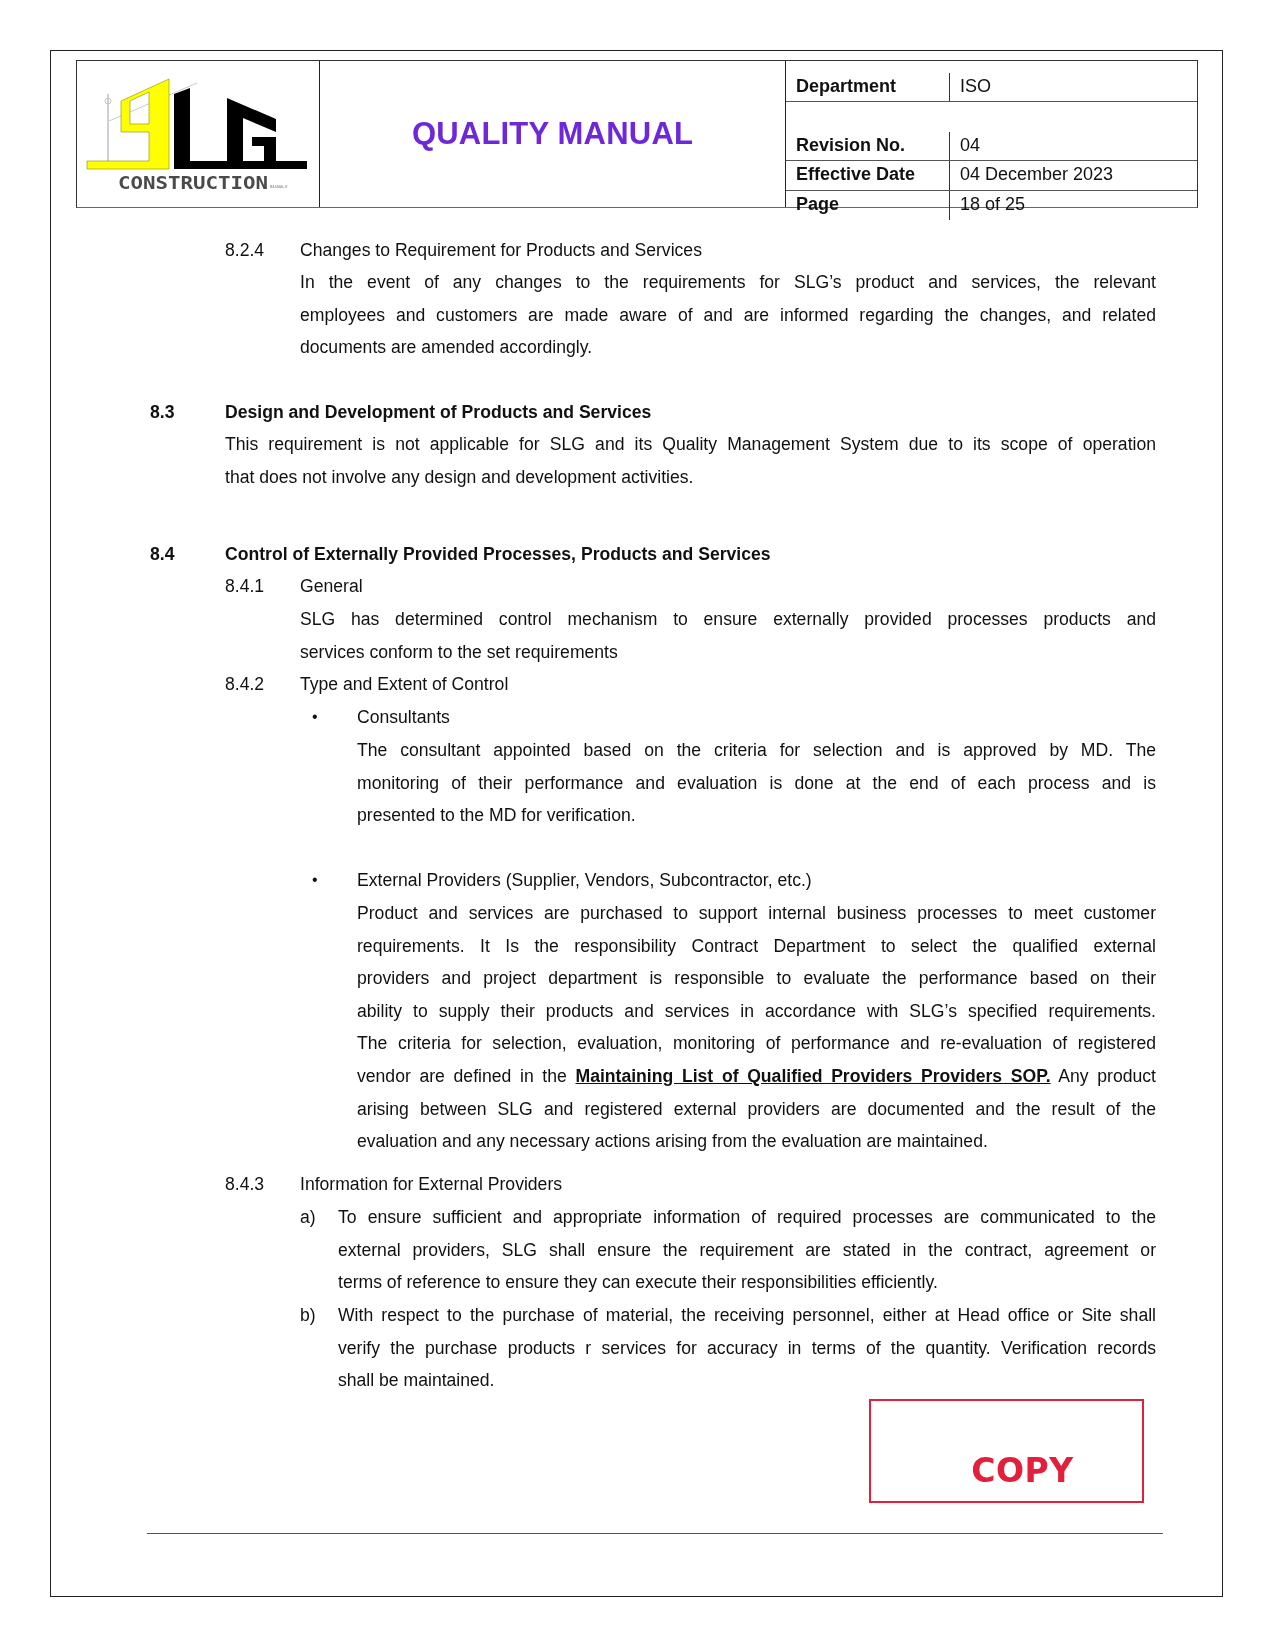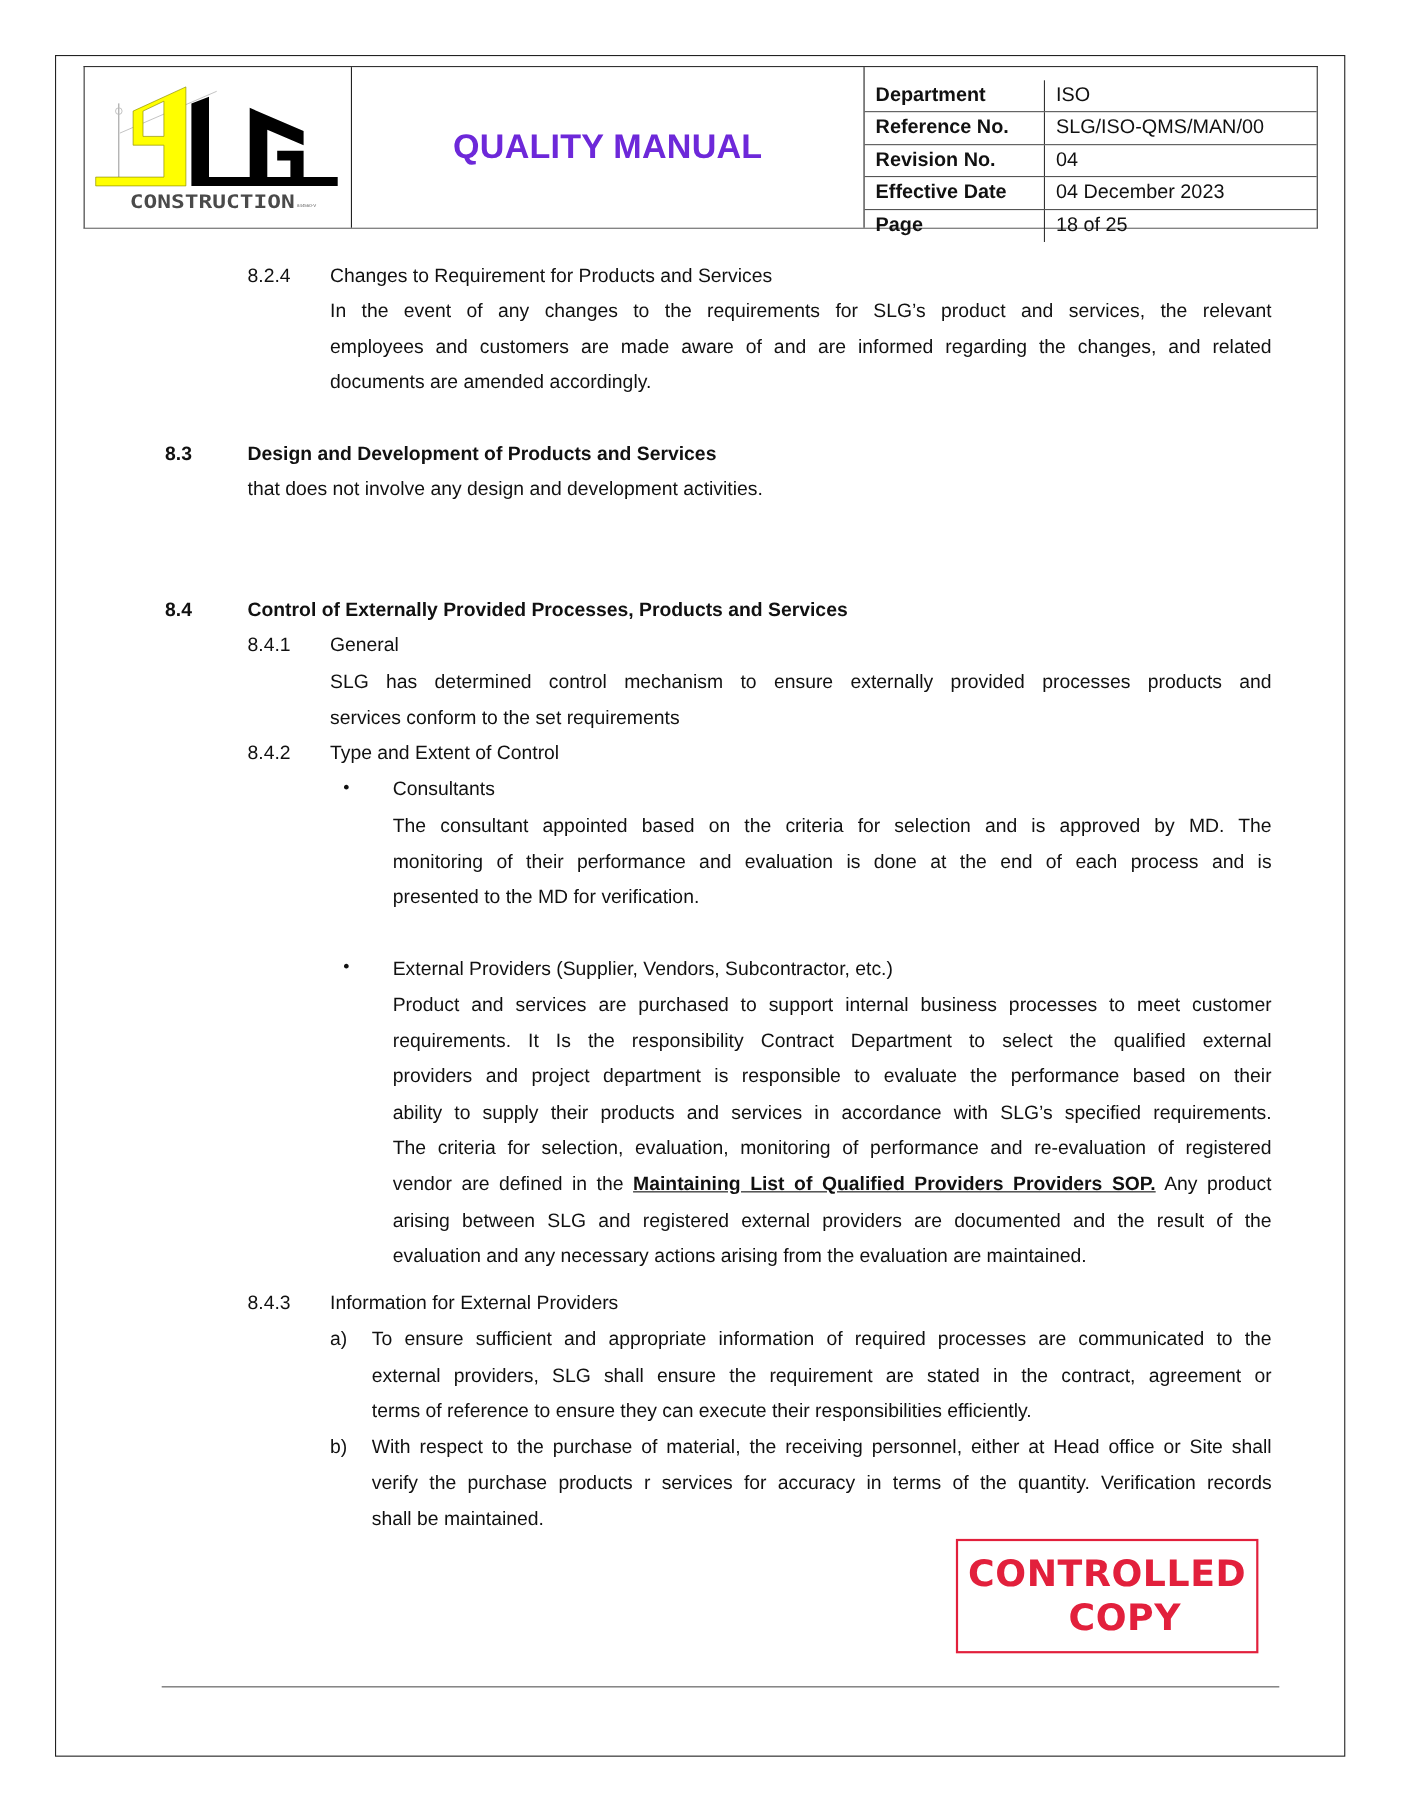--- a/index.html
+++ b/index.html
@@ -71,25 +71,20 @@
   </div>
   <div class="title-cell">
     <span>QUALITY MANUAL</span>
   </div>
   <div class="meta">
     <div class="meta-row" style="top:0px">
       <span class="meta-label">Department</span>
       <span class="meta-sep"></span>
       <span class="meta-value">ISO</span>
     </div>
-    <div class="meta-row" style="top:29.4px">
-      <span class="meta-label">Reference No.</span>
-      <span class="meta-sep"></span>
-      <span class="meta-value">SLG/ISO-QMS/MAN/00</span>
-    </div>
     <div class="meta-row" style="top:58.8px">
       <span class="meta-label">Revision No.</span>
       <span class="meta-sep"></span>
       <span class="meta-value">04</span>
     </div>
     <div class="meta-row" style="top:88.2px">
       <span class="meta-label">Effective Date</span>
       <span class="meta-sep"></span>
       <span class="meta-value">04 December 2023</span>
     </div>
@@ -105,20 +100,21 @@
 <span class="t" style="left:300px;top:234px">Changes to Requirement for Products and Services</span>
 <div class="j" style="left:300px;top:266px;width:856px">
   <span class="jl">In the event of any changes to the requirements for SLG’s product and services, the relevant</span>
   <span class="jl">employees and customers are made aware of and are informed regarding the changes, and related</span>
   <span class="jl last">documents are amended accordingly.</span>
 </div>
 
 <span class="t b" style="left:150px;top:396px">8.3</span>
 <span class="t b" style="left:225px;top:396px">Design and Development of Products and Services</span>
 <div class="j" style="left:225px;top:428px;width:931px">
+  <span class="jl">This requirement is not applicable for SLG and its Quality Management System due to its scope of operation</span>
   <span class="jl last">that does not involve any design and development activities.</span>
 </div>
 
 <span class="t b" style="left:150px;top:538px">8.4</span>
 <span class="t b" style="left:225px;top:538px">Control of Externally Provided Processes, Products and Services</span>
 
 <span class="t" style="left:225px;top:570px">8.4.1</span>
 <span class="t" style="left:300px;top:570px">General</span>
 <div class="j" style="left:300px;top:603px;width:856px">
   <span class="jl">SLG has determined control mechanism to ensure externally provided processes products and</span>
@@ -160,17 +156,16 @@
 </div>
 
 <span class="t" style="left:300px;top:1299px">b)</span>
 <div class="j" style="left:338px;top:1299px;width:818px">
   <span class="jl">With respect to the purchase of material, the receiving personnel, either at Head office or Site shall</span>
   <span class="jl">verify the purchase products r services for accuracy in terms of the quantity. Verification records</span>
   <span class="jl last">shall be maintained.</span>
 </div>
 
 <div class="stamp">
-  <span class="l1">CONTROLLED</span>
   <span class="l2">COPY</span>
 </div>
 
 <div class="footer-line"></div>
 
 </body></html>

